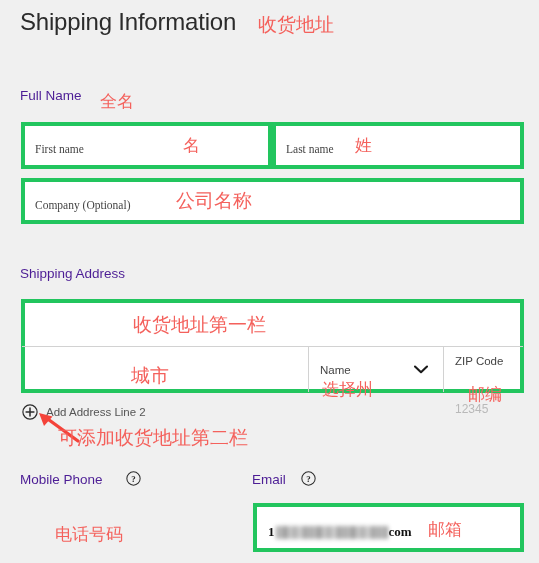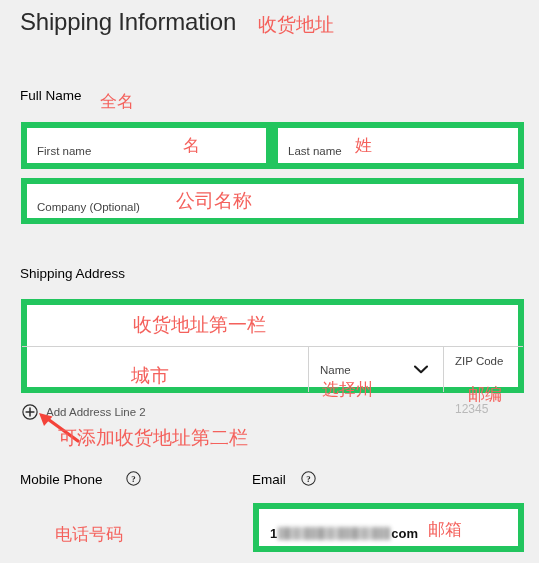--- a/index.html
+++ b/index.html
@@ -30,41 +30,42 @@
     font-size: 24px;
     font-weight: 400;
     letter-spacing: -0.2px;
     color: #2b2b2b;
     white-space: nowrap;
   }
 
   .section-label {
     position: absolute;
     font-size: 13.5px;
-    color: #000000;
+    color: #4c1d95;
     white-space: nowrap;
   }
 
   
   .anno {
     position: absolute;
     color: #f4615c;
     font-family: "DejaVu Sans", sans-serif;
     white-space: nowrap;
     pointer-events: none;
   }
   .anno-lg { font-size: 19px; }
   .anno-md { font-size: 17px; }
 
   
   .box {
     position: absolute;
     background: #ffffff;
-    border: 6px solid #22c55e;
+    border: 4px solid #22c55e;
     box-sizing: border-box;
+    font-family: Liberation Serif, serif;
   }
   .field-label {
     position: absolute;
     font-size: 11.5px;
     color: #444;
     white-space: nowrap;
   }
   .placeholder-gray {
     position: absolute;
     font-size: 12px;

